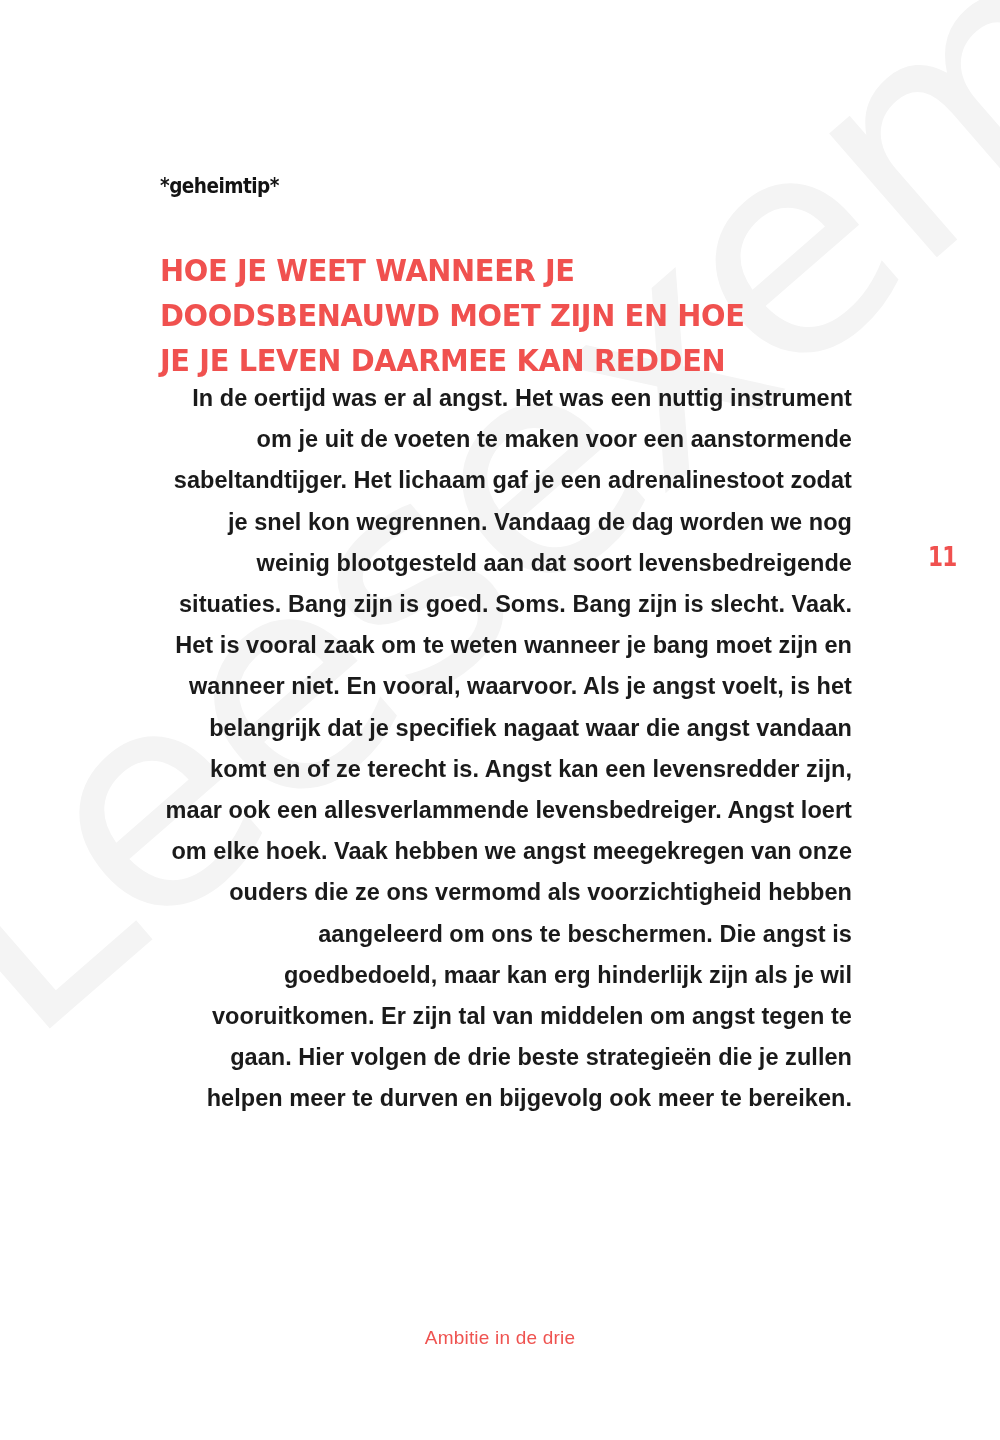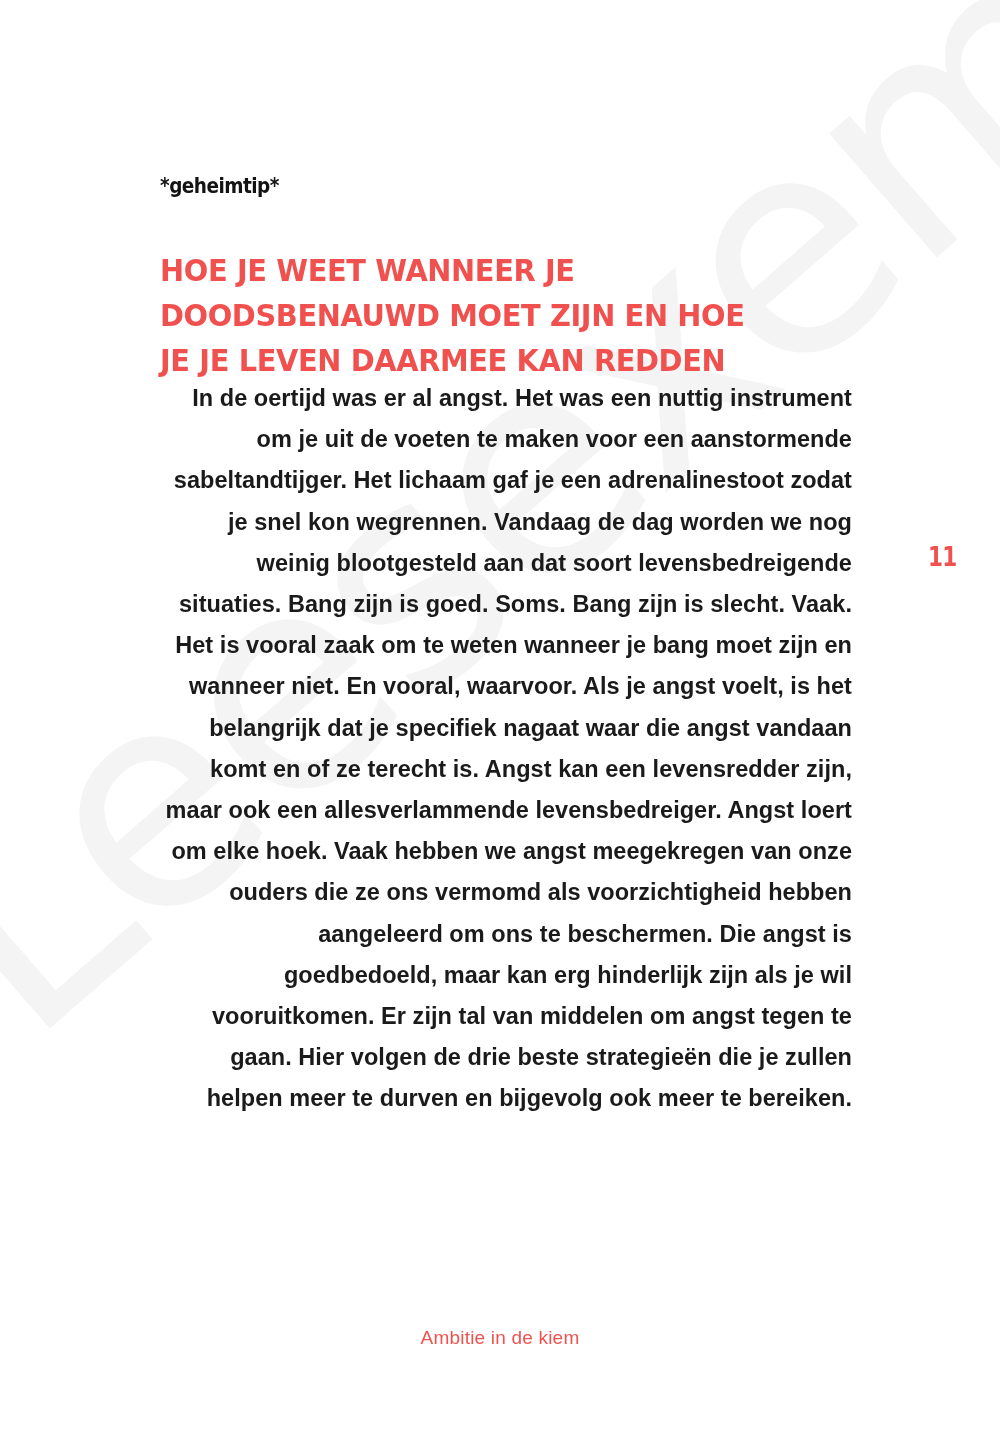--- a/index.html
+++ b/index.html
@@ -142,15 +142,15 @@
     <p class="kicker">*geheimtip*</p>
 
     <h1 class="headline">Hoe je weet wanneer je doodsbenauwd moet zijn en hoe je je leven daarmee kan redden</h1>
 
     <p class="body-copy">In de oertijd was er al angst. Het was een nuttig instrument om je uit de voeten te maken voor een aanstormende sabeltandtijger. Het lichaam gaf je een adrenalinestoot zodat je snel kon wegrennen. Vandaag de dag worden we nog weinig blootgesteld aan dat soort levensbedreigende situaties. Bang zijn is goed. Soms. Bang zijn is slecht. Vaak. Het is vooral zaak om te weten wanneer je bang moet zijn en wanneer niet. En vooral, waarvoor. Als je angst voelt, is het belangrijk dat je specifiek nagaat waar die angst vandaan komt en of ze terecht is. Angst kan een levensredder zijn, maar ook een allesverlammende levensbedreiger. Angst loert om elke hoek. Vaak hebben we angst meegekregen van onze ouders die ze ons vermomd als voorzichtigheid hebben aangeleerd om ons te beschermen. Die angst is goedbedoeld, maar kan erg hinderlijk zijn als je wil vooruitkomen. Er zijn tal van middelen om angst tegen te gaan. Hier volgen de drie beste strategieën die je zullen helpen meer te durven en bijgevolg ook meer te bereiken.</p>
 
   </div>
 
   <div class="page-number">11</div>
 
-  <div class="footer">Ambitie in de kiem</div>
+  <div class="footer">Ambitie in de drie</div>
 
 </div>
 
 </body></html>

